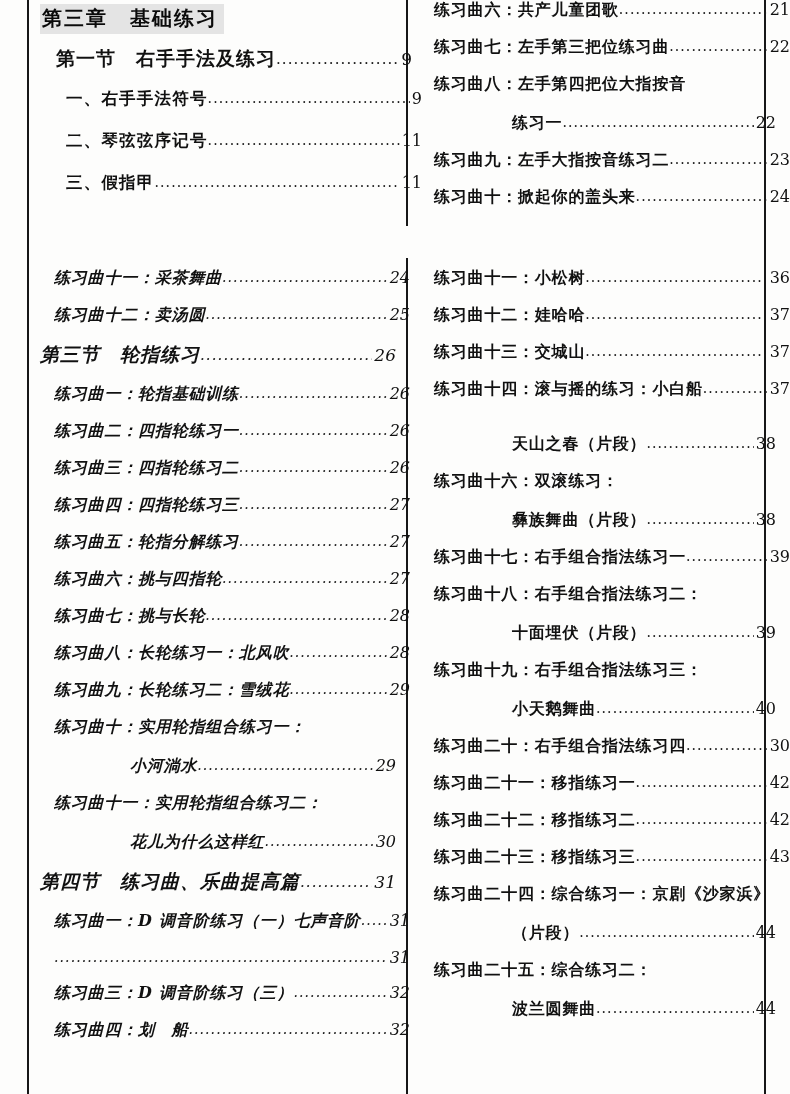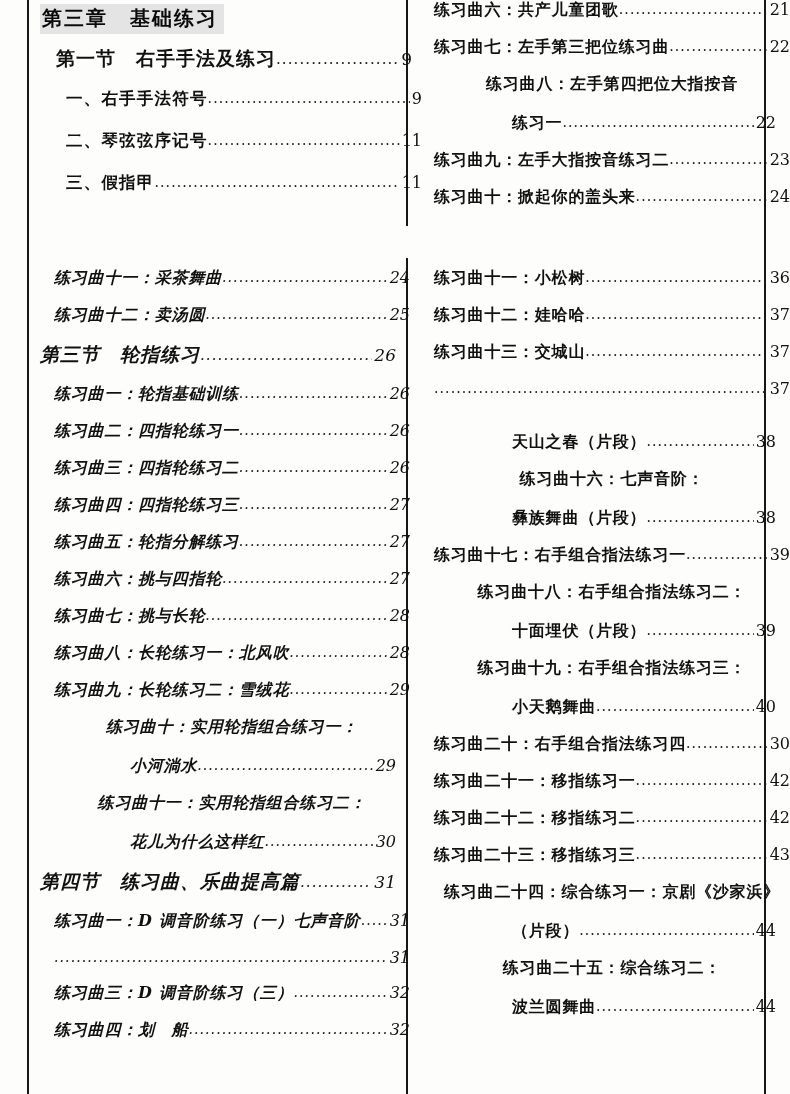--- a/index.html
+++ b/index.html
@@ -41,21 +41,20 @@
 
   .block { position: absolute; width: 356px; }
 
   
   .row {
     display: flex;
     align-items: baseline;
     width: 100%;
     white-space: nowrap;
     color: #111111;
-    justify-content: center;
   }
   .row .txt {
     flex: 0 0 auto;
     letter-spacing: 0.5px;
   }
   .row .dots {
     flex: 1 1 auto;
     overflow: hidden;
     margin: 0 1px 0 0;
     position: relative;
@@ -341,33 +340,34 @@
           <span class="pg">37</span>
         </div>
         <div style="height: 16px;"></div>
         <div class="row etude indent-3">
           <span class="txt">练习曲十三：交城山</span>
           <span class="dots"></span>
           <span class="pg">37</span>
         </div>
         <div style="height: 16px;"></div>
         <div class="row etude indent-3">
+          <span class="txt">练习曲十四：滚与摇的练习：小白船</span>
           <span class="dots"></span>
           <span class="pg">37</span>
         </div>
         <div style="height: 16px;"></div>
         <div style="height: 18px;"></div>
         <div class="row etude cont-r">
           <span class="txt">天山之春（片段）</span>
           <span class="dots"></span>
           <span class="pg">38</span>
         </div>
         <div style="height: 16px;"></div>
         <div class="row etude indent-3 nodots">
-          <span class="txt">练习曲十六：七声音阶：</span>
+          <span class="txt">练习曲十六：双滚练习：</span>
         </div>
         <div style="height: 18px;"></div>
         <div class="row etude cont-r">
           <span class="txt">彝族舞曲（片段）</span>
           <span class="dots"></span>
           <span class="pg">38</span>
         </div>
         <div style="height: 16px;"></div>
         <div class="row etude indent-3">
           <span class="txt">练习曲十七：右手组合指法练习一</span>

